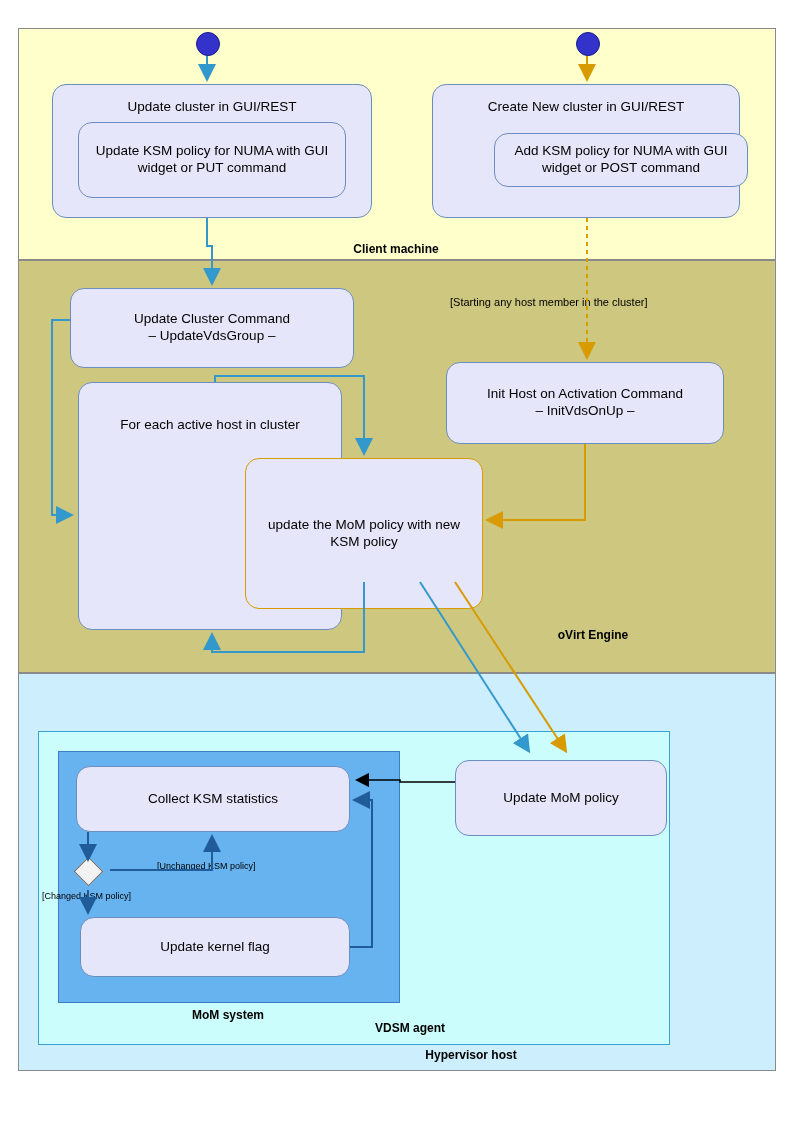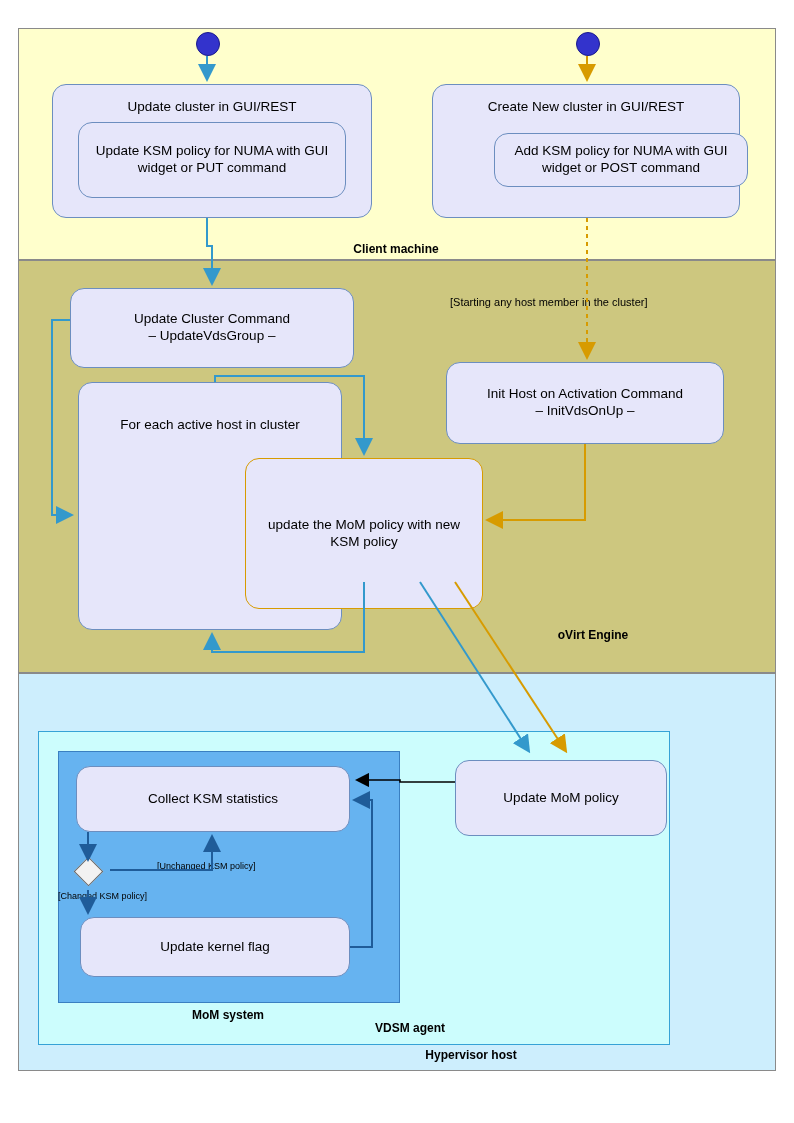--- a/index.html
+++ b/index.html
@@ -166,21 +166,21 @@
     <span>Collect KSM statistics</span>
   </div>
 
   <div class="diamond" style="left:78px; top:861px;"></div>
 
   <div class="node" style="left:80px; top:917px; width:270px; height:60px;">
     <span>Update kernel flag</span>
   </div>
 
   <div class="edge-label small" style="left:157px; top:861px;">[Unchanged KSM policy]</div>
-  <div class="edge-label small" style="left:58px; top:891px;">[Changed KSM policy]</div>
+  <div class="edge-label small" style="left:42px; top:891px;">[Changed KSM policy]</div>
 
   <svg class="arrows" viewBox="0 0 794 1123">
     <defs>
       <marker id="ah-blue" markerWidth="9" markerHeight="9" refX="7" refY="4.5" orient="auto">
         <path d="M0,0 L9,4.5 L0,9 z" fill="#3399cc"></path>
       </marker>
       <marker id="ah-orange" markerWidth="9" markerHeight="9" refX="7" refY="4.5" orient="auto">
         <path d="M0,0 L9,4.5 L0,9 z" fill="#d79b00"></path>
       </marker>
       <marker id="ah-black" markerWidth="9" markerHeight="9" refX="7" refY="4.5" orient="auto">

